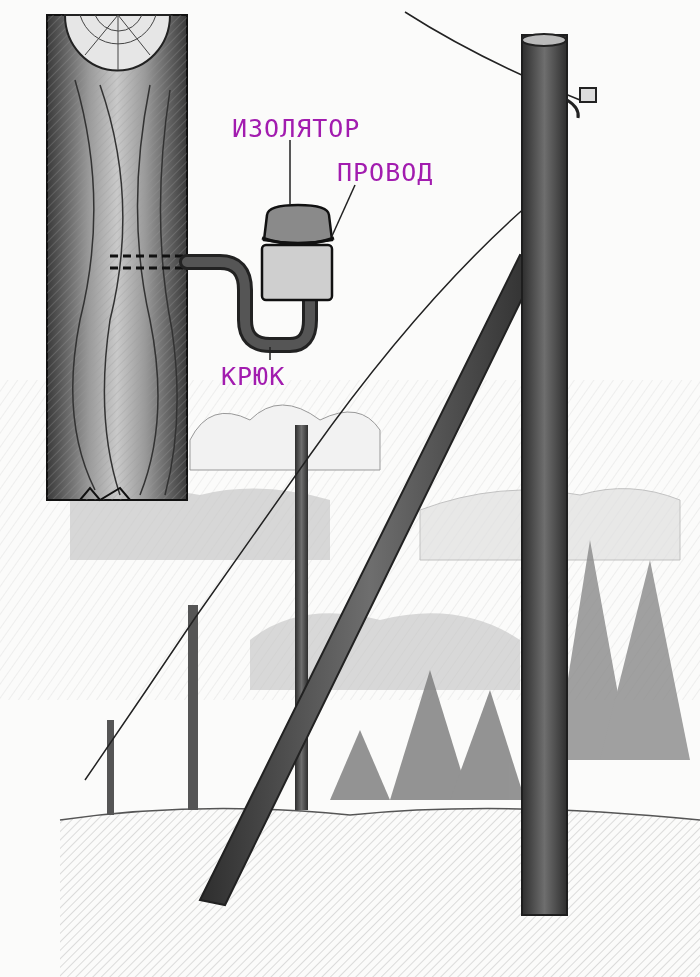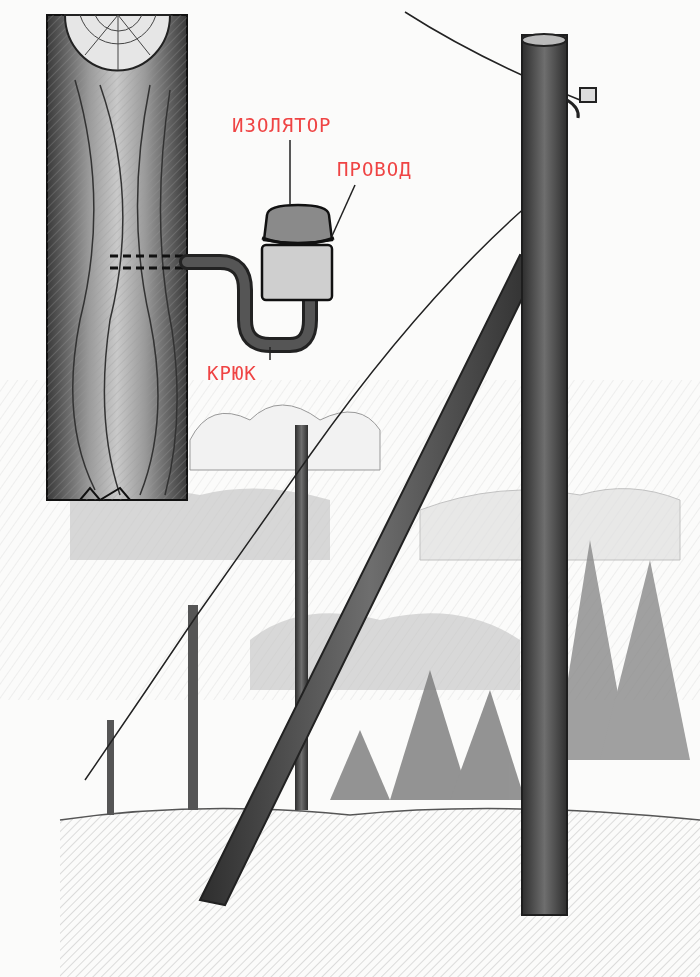--- a/index.html
+++ b/index.html
@@ -1,18 +1,18 @@
 <!DOCTYPE html>
 <html><head>
 <meta charset="utf-8">
 <style>
   html, body { margin:0; padding:0; background:#ffffff; }
   #canvas { position:relative; width:700px; height:977px; overflow:hidden; background:#fbfbfa; font-family:"DejaVu Sans", sans-serif; }
   svg { position:absolute; left:0; top:0; }
-  .label { position:absolute; font-family:"DejaVu Sans Mono", monospace; font-size:19px; color:#ef4444; letter-spacing:1px; }
+  .label { position:absolute; font-family:"DejaVu Sans Mono", monospace; font-size:25px; color:#a21caf; letter-spacing:1px; }
 </style>
 </head>
 <body>
 
 <div id="canvas">
   <svg width="700" height="977" viewBox="0 0 700 977">
     <defs>
       <pattern id="hatch" width="6" height="6" patternUnits="userSpaceOnUse" patternTransform="rotate(45)">
         <line x1="0" y1="0" x2="0" y2="6" stroke="#9a9a9a" stroke-width="1.2"></line>
       </pattern>
@@ -110,14 +110,14 @@
       <path d="M267 215 Q268 205 298 205 Q328 205 329 215 L332 240 Q298 246 264 240 Z" fill="#8a8a8a" stroke="#111" stroke-width="2.5"></path>
       <path d="M262 238 Q298 250 334 238" fill="none" stroke="#111" stroke-width="3"></path>
       <line x1="290" y1="140" x2="290" y2="205" stroke="#222" stroke-width="1.5"></line>
       <line x1="355" y1="185" x2="332" y2="236" stroke="#222" stroke-width="1.5"></line>
       <line x1="270" y1="347" x2="270" y2="360" stroke="#222" stroke-width="1.5"></line>
     </g>
   </svg>
 
   <div class="label" style="left:232px; top:114px;">ИЗОЛЯТОР</div>
   <div class="label" style="left:337px; top:158px;">ПРОВОД</div>
-  <div class="label" style="left:207px; top:362px;">КРЮК</div>
+  <div class="label" style="left:221px; top:362px;">КРЮК</div>
 </div>
 
 </body></html>

